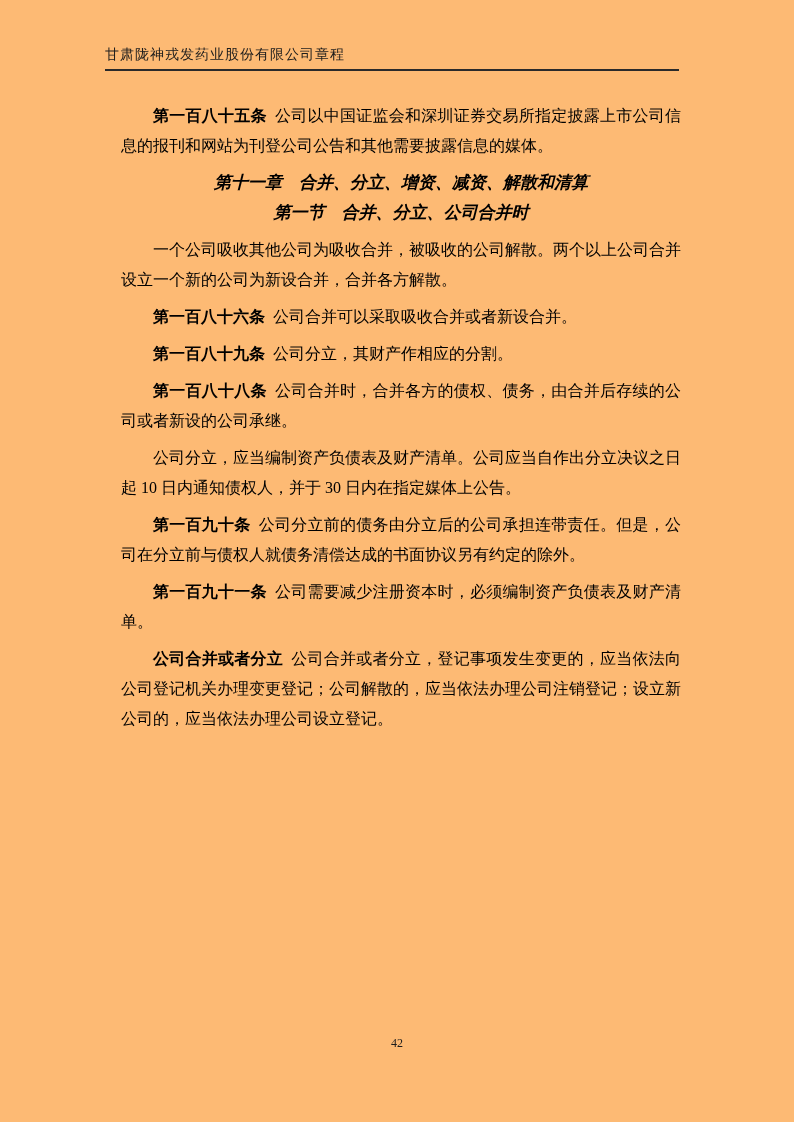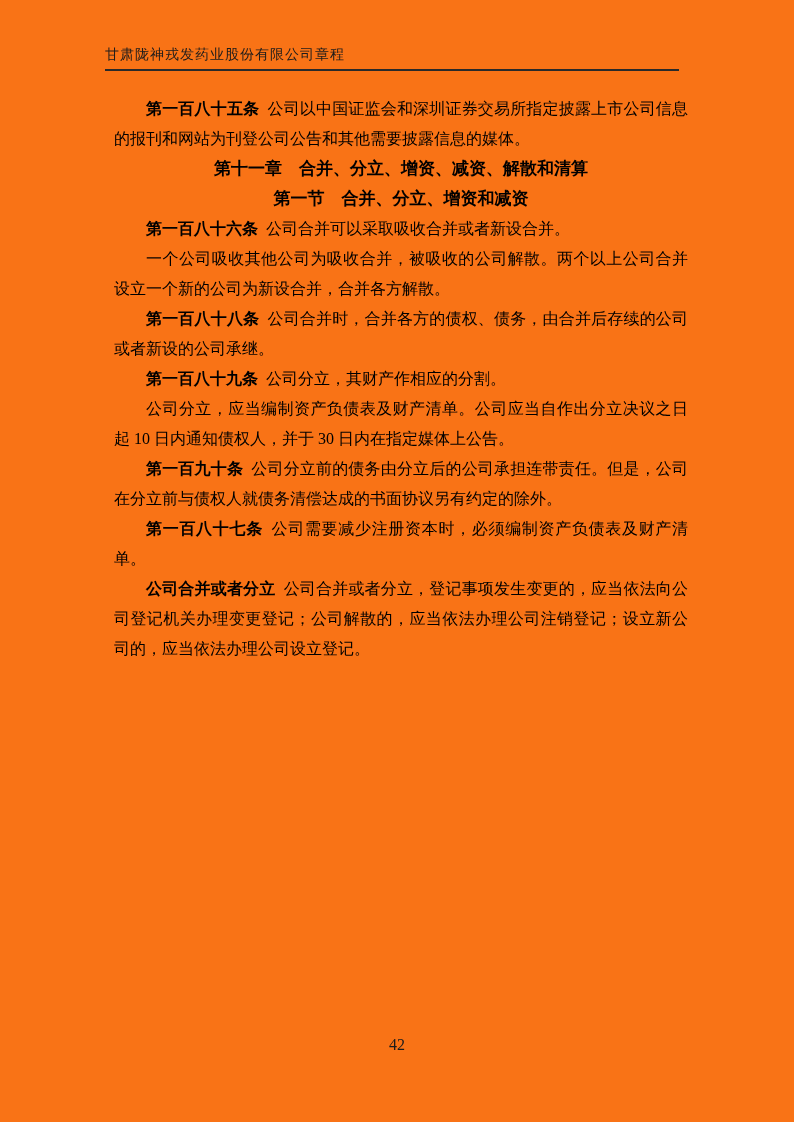--- a/index.html
+++ b/index.html
@@ -4,21 +4,21 @@
 <style>
   html, body {
     margin: 0;
     padding: 0;
     background: #ffffff;
   }
   .page {
     position: relative;
     width: 794px;
     height: 1122px;
-    background: #f97316;
+    background: #fdba74;
     overflow: hidden;
     font-family: "Liberation Serif", serif;
     color: #000000;
   }
   .page-header {
     position: absolute;
     top: 46px;
     left: 105px;
     right: 115px;
     font-size: 14px;
@@ -30,61 +30,62 @@
   .doc-body {
     position: absolute;
     top: 94px;
     left: 114px;
     width: 574px;
     font-size: 16px;
     line-height: 30px;
     text-align: justify;
   }
   .doc-body p {
-    margin: 0;
+    margin: 7px;
   }
   .para {
     text-indent: 2em;
   }
   .article-num {
     font-weight: bold;
   }
   .heading {
     text-align: center;
     font-weight: bold;
     font-size: 17px;
     text-indent: 0;
     margin: 0 0 !important;
+    font-style: italic;
   }
   .page-footer {
     position: absolute;
     top: 1036px;
     left: 0;
     width: 100%;
     text-align: center;
-    font-size: 16px;
+    font-size: 12px;
     color: #1c1c1c;
   }
 </style>
 </head>
 <body>
 
 <div class="page">
 
   <div class="page-header">甘肃陇神戎发药业股份有限公司章程</div>
 
   <div class="doc-body">
       <p class="para"><span class="article-num">第一百八十五条</span><span> 公司以中国证监会和深圳证券交易所指定披露上市公司信息的报刊和网站为刊登公司公告和其他需要披露信息的媒体。</span></p>
       <p class="heading">第十一章　合并、分立、增资、减资、解散和清算</p>
-      <p class="heading">第一节　合并、分立、增资和减资</p>
+      <p class="heading">第一节　合并、分立、公司合并时</p>
+      <p class="para">一个公司吸收其他公司为吸收合并，被吸收的公司解散。两个以上公司合并设立一个新的公司为新设合并，合并各方解散。</p>
       <p class="para"><span class="article-num">第一百八十六条</span><span> 公司合并可以采取吸收合并或者新设合并。</span></p>
-      <p class="para">一个公司吸收其他公司为吸收合并，被吸收的公司解散。两个以上公司合并设立一个新的公司为新设合并，合并各方解散。</p>
+      <p class="para"><span class="article-num">第一百八十九条</span><span> 公司分立，其财产作相应的分割。</span></p>
       <p class="para"><span class="article-num">第一百八十八条</span><span> 公司合并时，合并各方的债权、债务，由合并后存续的公司或者新设的公司承继。</span></p>
-      <p class="para"><span class="article-num">第一百八十九条</span><span> 公司分立，其财产作相应的分割。</span></p>
       <p class="para">公司分立，应当编制资产负债表及财产清单。公司应当自作出分立决议之日起 10 日内通知债权人，并于 30 日内在指定媒体上公告。</p>
       <p class="para"><span class="article-num">第一百九十条</span><span> 公司分立前的债务由分立后的公司承担连带责任。但是，公司在分立前与债权人就债务清偿达成的书面协议另有约定的除外。</span></p>
-      <p class="para"><span class="article-num">第一百八十七条</span><span> 公司需要减少注册资本时，必须编制资产负债表及财产清单。</span></p>
+      <p class="para"><span class="article-num">第一百九十一条</span><span> 公司需要减少注册资本时，必须编制资产负债表及财产清单。</span></p>
       <p class="para"><span class="article-num">公司合并或者分立</span><span> 公司合并或者分立，登记事项发生变更的，应当依法向公司登记机关办理变更登记；公司解散的，应当依法办理公司注销登记；设立新公司的，应当依法办理公司设立登记。</span></p>
     </div>
 
   <div class="page-footer">42</div>
 
 </div>
 
 </body></html>

